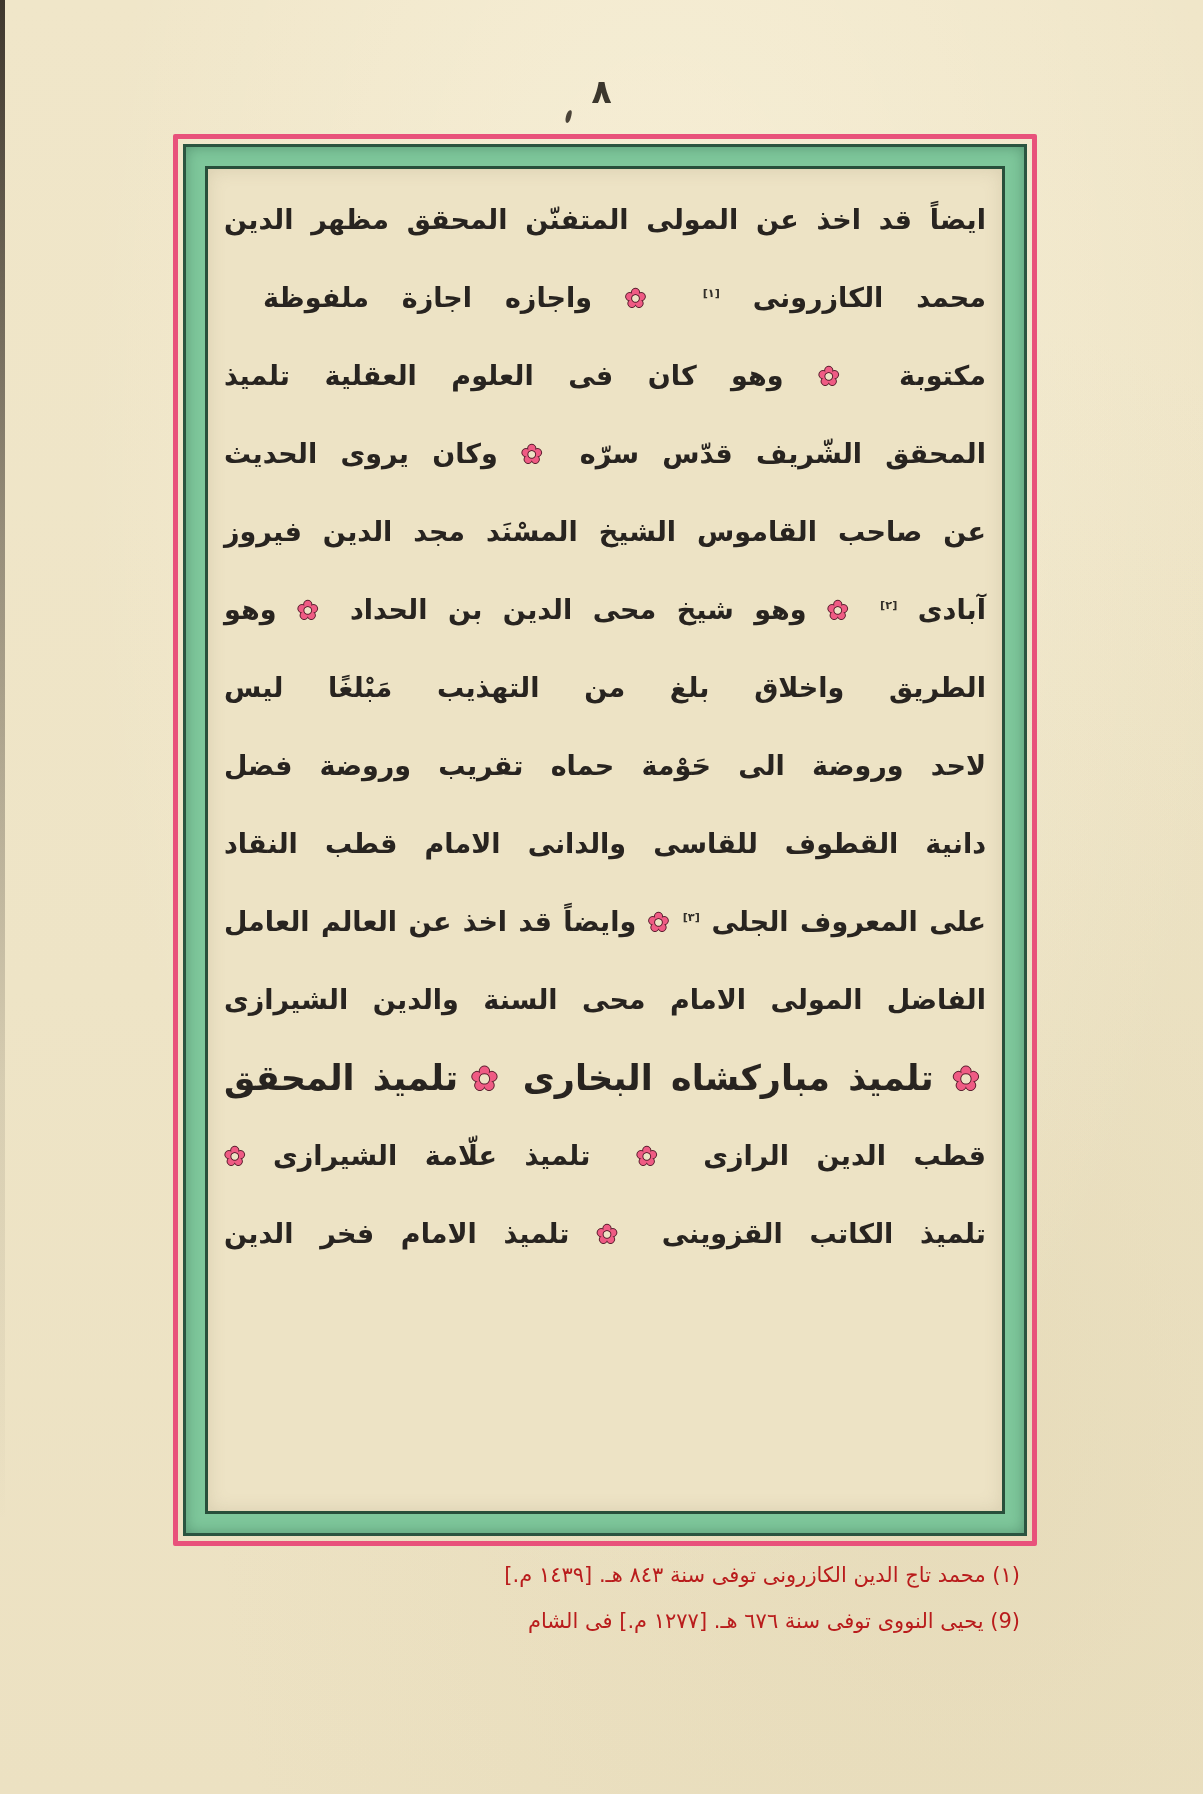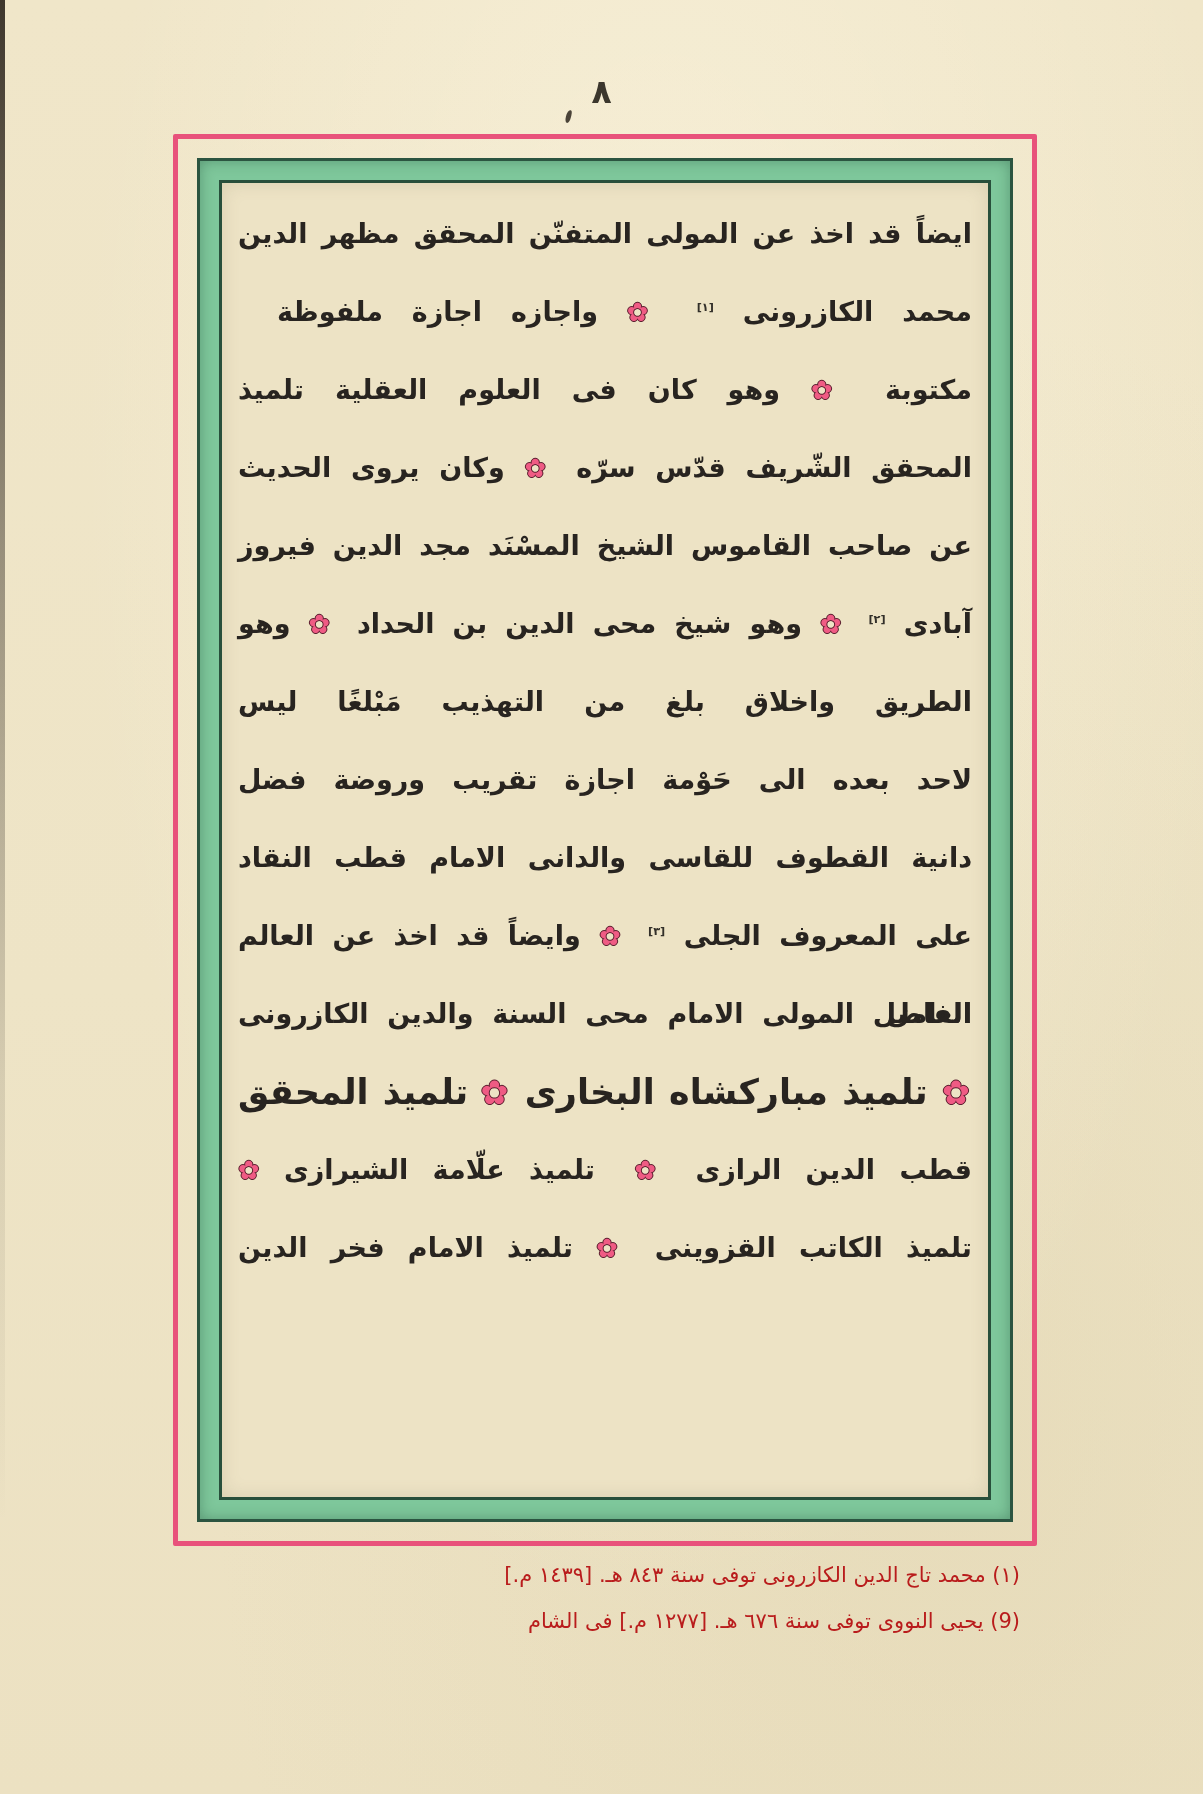--- a/index.html
+++ b/index.html
@@ -21,21 +21,21 @@
     position:absolute;top:72px;left:0;width:1203px;text-align:center;
     font-size:33px;font-weight:bold;color:#3c372d;
   }
   .ink-mark{
     position:absolute;left:566px;top:110px;width:5px;height:13px;
     background:#4a4338;border-radius:60% 40% 50% 50%;transform:rotate(14deg);
   }
   
   .frame{
     position:absolute;left:173px;top:134px;width:864px;height:1412px;
-    box-sizing:border-box;border:5px solid #e8527b;padding:19px;border-radius:2px;
+    box-sizing:border-box;border:5px solid #e8527b;padding:5px;border-radius:2px;
   }
   .band{
     width:100%;height:100%;box-sizing:border-box;
     border:3px solid #2b5440;background:#7ec79b;padding:19px;
     box-shadow:inset 0 0 14px rgba(22,62,43,0.35);
   }
   .text-area{
     width:100%;height:100%;box-sizing:border-box;
     border:3px solid #284f3b;background:#ede3c5;
     padding:12px 16px 0 16px;direction:rtl;
@@ -70,24 +70,24 @@
 <div class="frame">
   <div class="band">
     <div class="text-area">
       <div class="calli-line" style="font-size: 27px;">ايضاً قد اخذ عن المولى المتفنّن المحقق مظهر الدين</div>
       <div class="calli-line" style="font-size: 27px; margin-left: 39px;">محمد الكازرونى <sup class="fnref">[١]</sup> <span class="rosette">✿</span> واجازه اجازة ملفوظة</div>
       <div class="calli-line" style="font-size: 27px;">مكتوبة <span class="rosette">✿</span> وهو كان فى العلوم العقلية تلميذ</div>
       <div class="calli-line" style="font-size: 27px;">المحقق الشّريف قدّس سرّه <span class="rosette">✿</span> وكان يروى الحديث</div>
       <div class="calli-line" style="font-size: 27px;">عن صاحب القاموس الشيخ المسْنَد مجد الدين فيروز</div>
       <div class="calli-line" style="font-size: 27px;">آبادى <sup class="fnref">[٢]</sup> <span class="rosette">✿</span> وهو شيخ محى الدين بن الحداد <span class="rosette">✿</span> وهو</div>
       <div class="calli-line" style="font-size: 27px;">الطريق واخلاق بلغ من التهذيب مَبْلغًا ليس</div>
-      <div class="calli-line" style="font-size: 27px;">لاحد بعده الى حَوْمة اجازة تقريب وروضة فضل</div>
+      <div class="calli-line" style="font-size: 27px;">لاحد وروضة الى حَوْمة حماه تقريب وروضة فضل</div>
       <div class="calli-line" style="font-size: 27px;">دانية القطوف للقاسى والدانى الامام قطب النقاد</div>
       <div class="calli-line" style="font-size: 27px;">على المعروف الجلى <sup class="fnref">[٣]</sup> <span class="rosette">✿</span> وايضاً قد اخذ عن العالم العامل</div>
-      <div class="calli-line" style="font-size: 27px;">الفاضل المولى الامام محى السنة والدين الكازرونى</div>
+      <div class="calli-line" style="font-size: 27px;">الفاضل المولى الامام محى السنة والدين الشيرازى</div>
       <div class="calli-line" style="font-size: 35px;"><span class="rosette">✿</span> تلميذ مباركشاه البخارى <span class="rosette">✿</span> تلميذ المحقق</div>
       <div class="calli-line" style="font-size: 27px;">قطب الدين الرازى <span class="rosette">✿</span> تلميذ علّامة الشيرازى <span class="rosette">✿</span></div>
       <div class="calli-line" style="font-size: 27px;">تلميذ الكاتب القزوينى <span class="rosette">✿</span> تلميذ الامام فخر الدين</div>
     </div>
   </div>
 </div>
 
 <div class="footnotes">
   <div class="footnote">(١) محمد تاج الدين الكازرونى توفى سنة ٨٤٣ هـ. [١٤٣٩ م.]</div>
   <div class="footnote">(9) يحيى النووى توفى سنة ٦٧٦ هـ. [١٢٧٧ م.] فى الشام</div>

